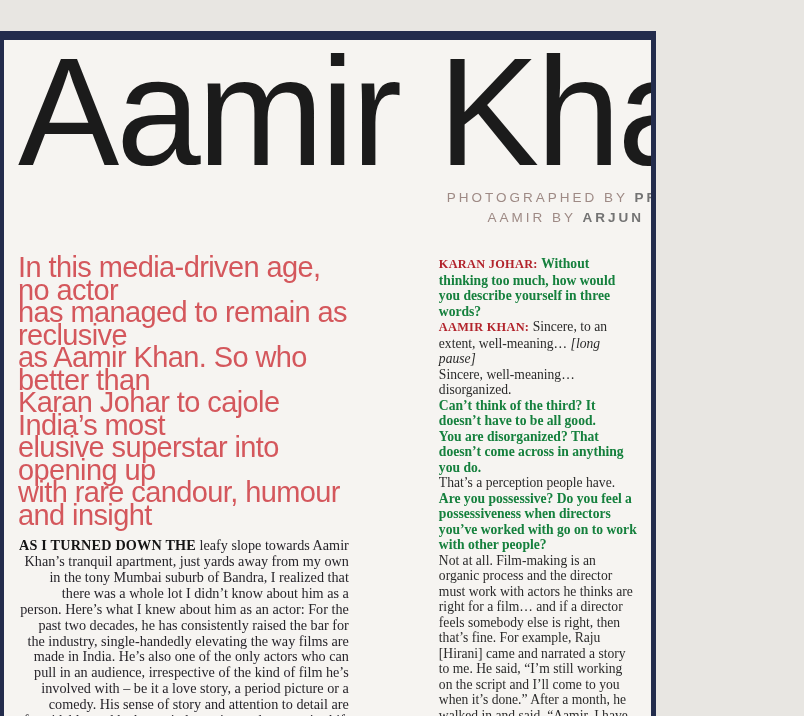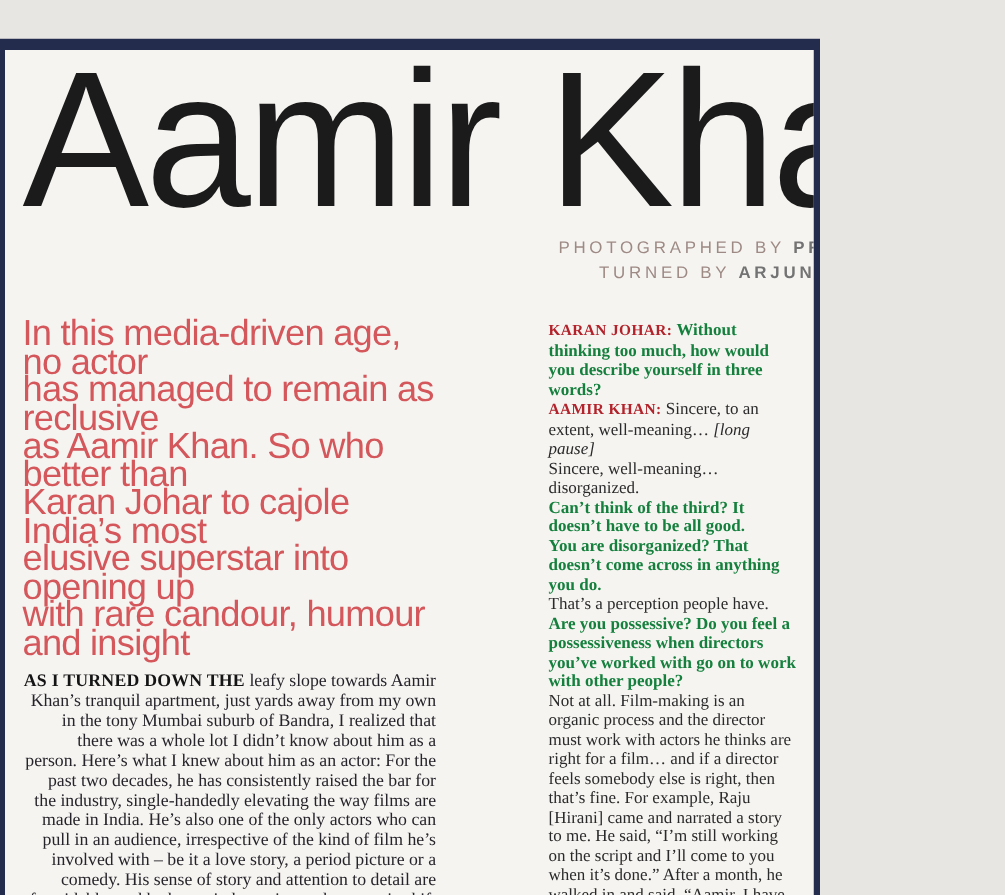--- a/index.html
+++ b/index.html
@@ -83,21 +83,21 @@
   <div class="inner">
 
     <h1 class="headline">Aamir Khan</h1>
 
     <div class="credits">
       <div class="credit-line">
         <span>PHOTOGRAPHED BY</span>
         <span class="credit-name">PRASAD NAIK</span>
       </div>
       <div class="credit-line">
-        <span>TURNED BY</span>
+        <span>AAMIR BY</span>
         <span class="credit-name">ARJUN BHASIN</span>
       </div>
     </div>
 
     <div class="columns">
 
       <div class="col-left">
         <p class="intro">In this media-driven age, no actor
 has managed to remain as reclusive
 as Aamir Khan. So who better than

